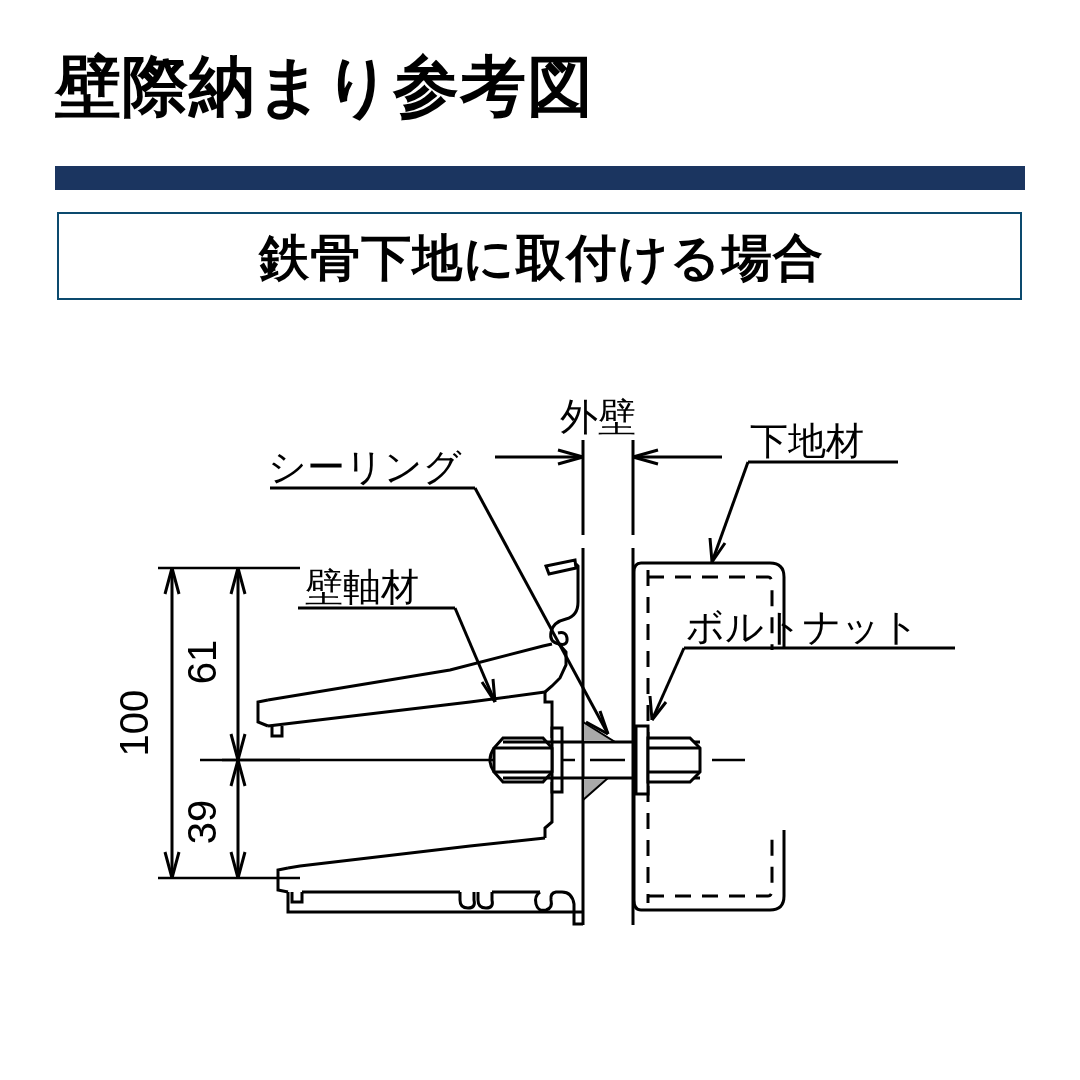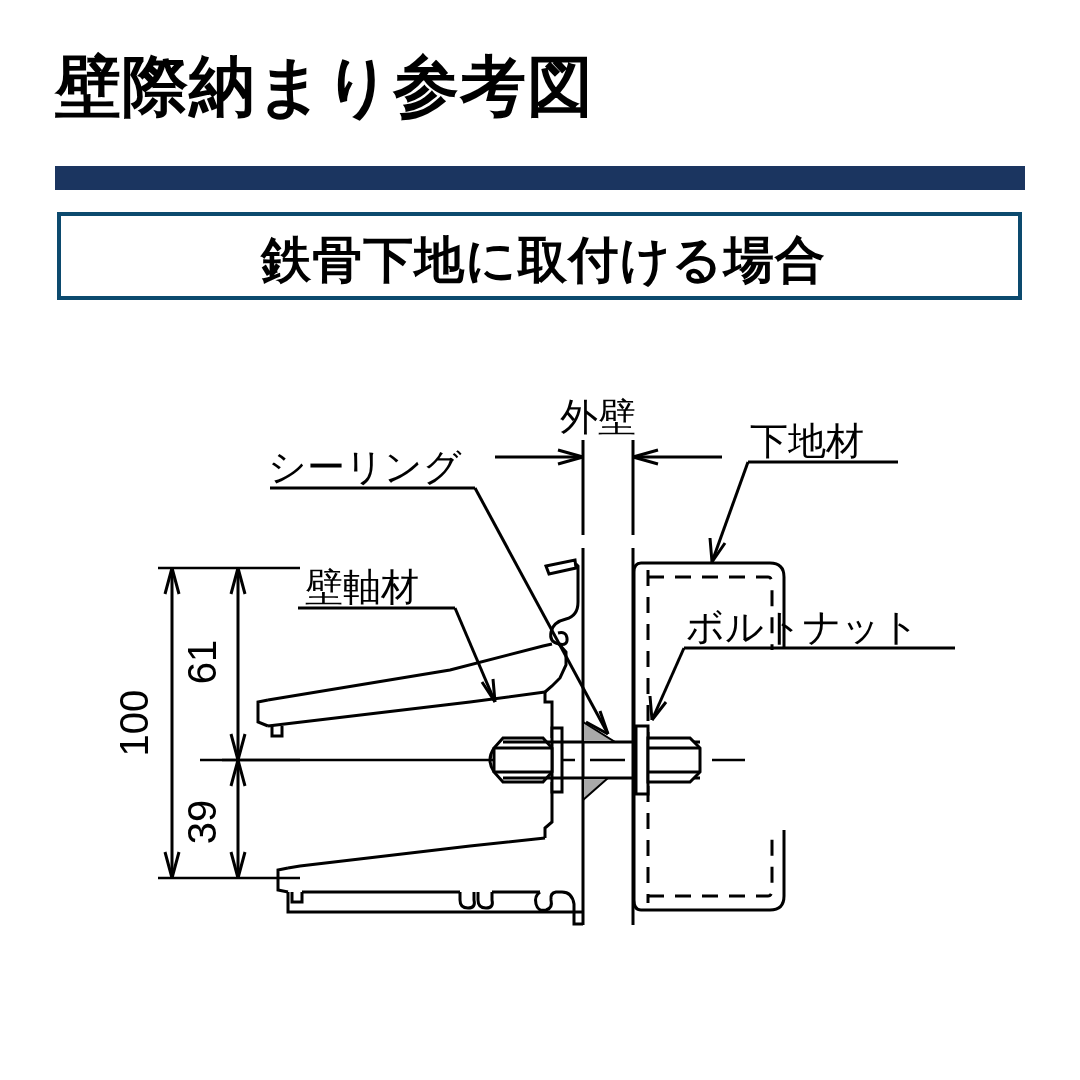--- a/index.html
+++ b/index.html
@@ -41,21 +41,21 @@
     width: 970px;
     height: 24px;
     background: #1b3560;
   }
   .subtitle-box {
     position: absolute;
     left: 57px;
     top: 212px;
     width: 965px;
     height: 88px;
-    border: 4px solid #0c4a6e;
+    border: 2px solid #0c4a6e;
     background: #ffffff;
     box-sizing: border-box;
   }
   .subtitle-text {
     position: absolute;
     left: 0;
     top: 0;
     width: 965px;
     height: 88px;
     display: flex;

